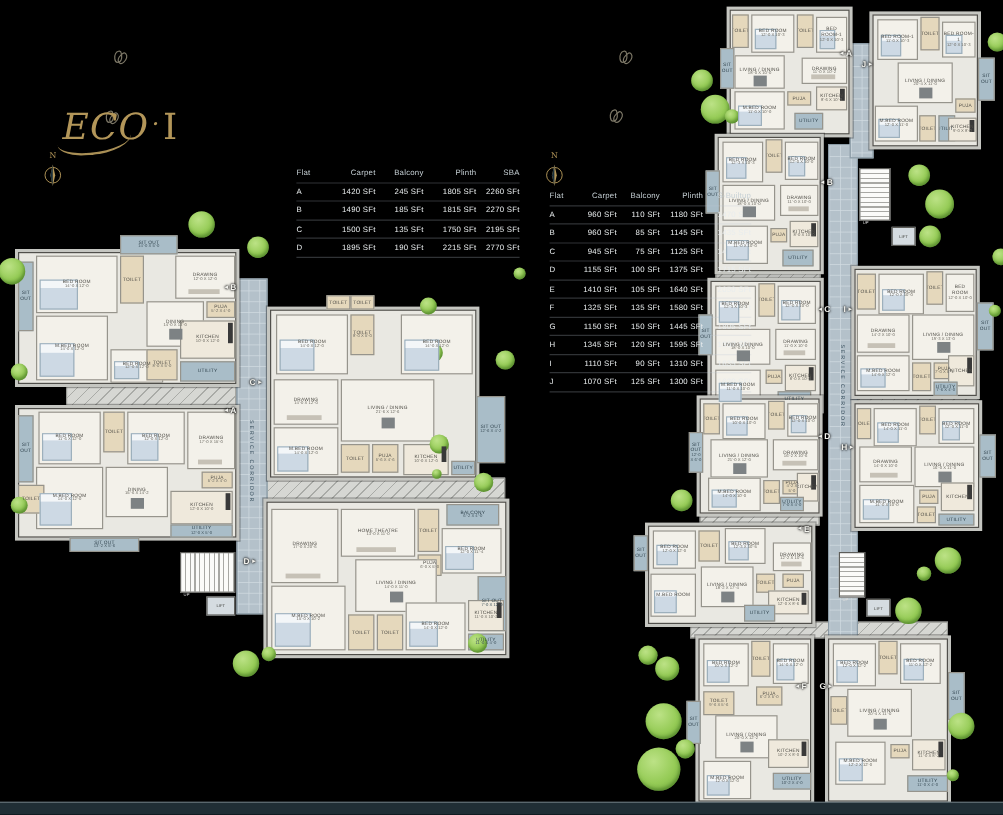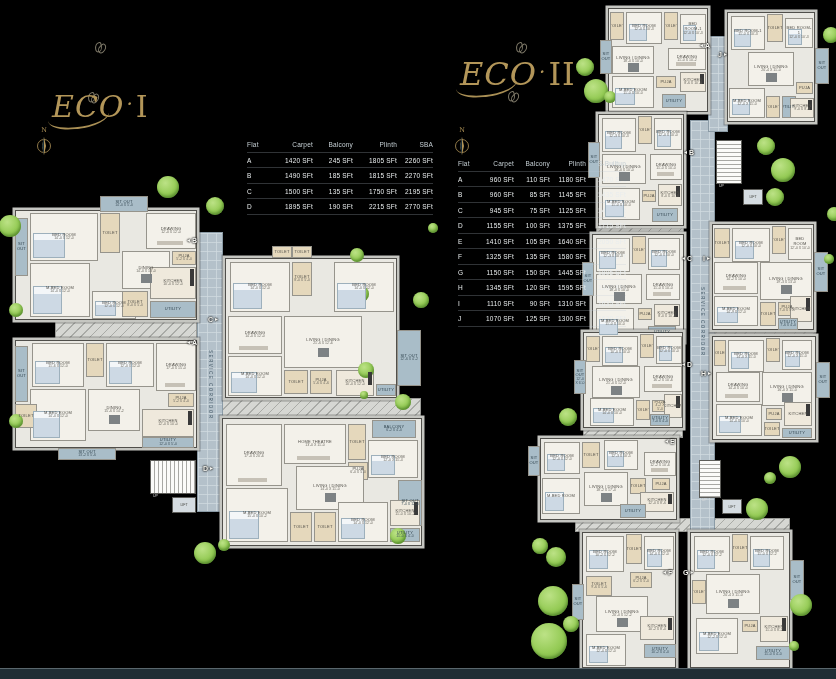--- a/index.html
+++ b/index.html
@@ -870,23 +870,20 @@
       </div>
       <div class="mk" style="left: 683px; top: 568px; width: 16px; height: 9px; position: absolute;">
         <span>G</span>
         <span class="arr">►</span>
       </div>
     </div>
 
   <div class="title" id="title1">
     <span>ECO</span><span class="dot">·</span><span class="num">I</span>
   </div>
-  <div class="title" id="title2">
-    <span>ECO</span><span class="dot">·</span><span class="num">II</span>
-  </div>
 
   <div class="cmp" id="cmp1" style="left: 36px; top: 126px;">
     <span class="n">N</span>
     <svg width="16" height="22" viewBox="0 0 16 22">
       <circle cx="8" cy="11" r="6.5" fill="none" stroke="#b39659" stroke-width="0.8"></circle>
       <polygon points="8,2 10,11 8,20 6,11" fill="#b39659"></polygon>
       <polygon points="8,2 8,20 6,11" fill="#1a2f3c"></polygon>
     </svg>
   </div>
   <div class="cmp" id="cmp2" style="left: 454px; top: 126px;">

